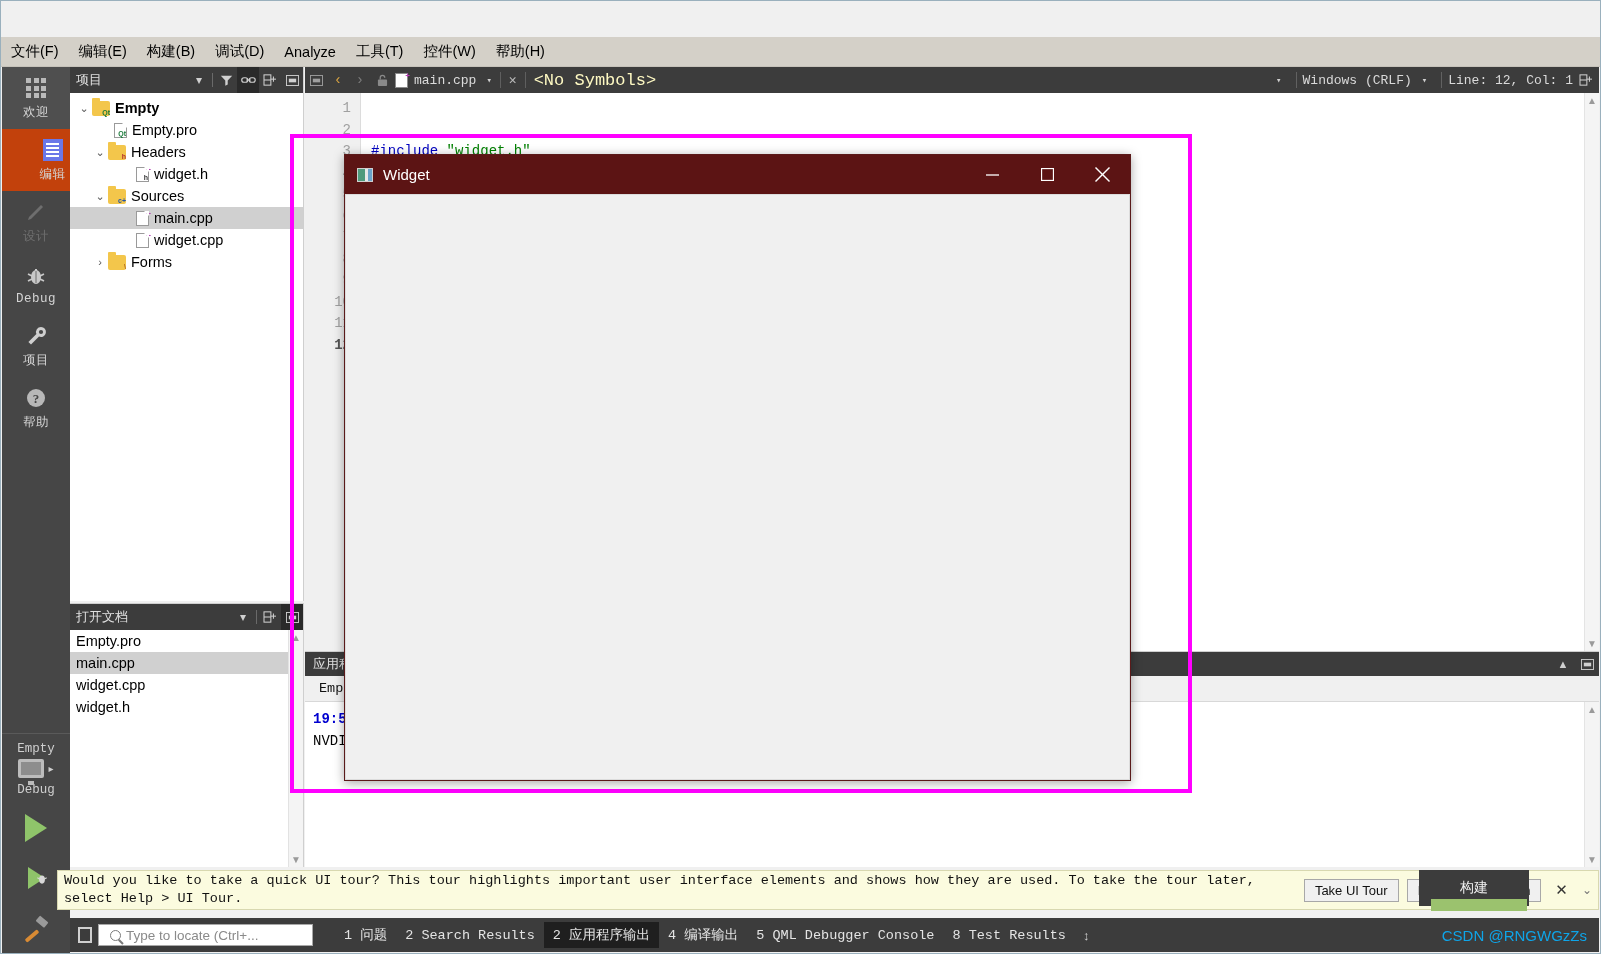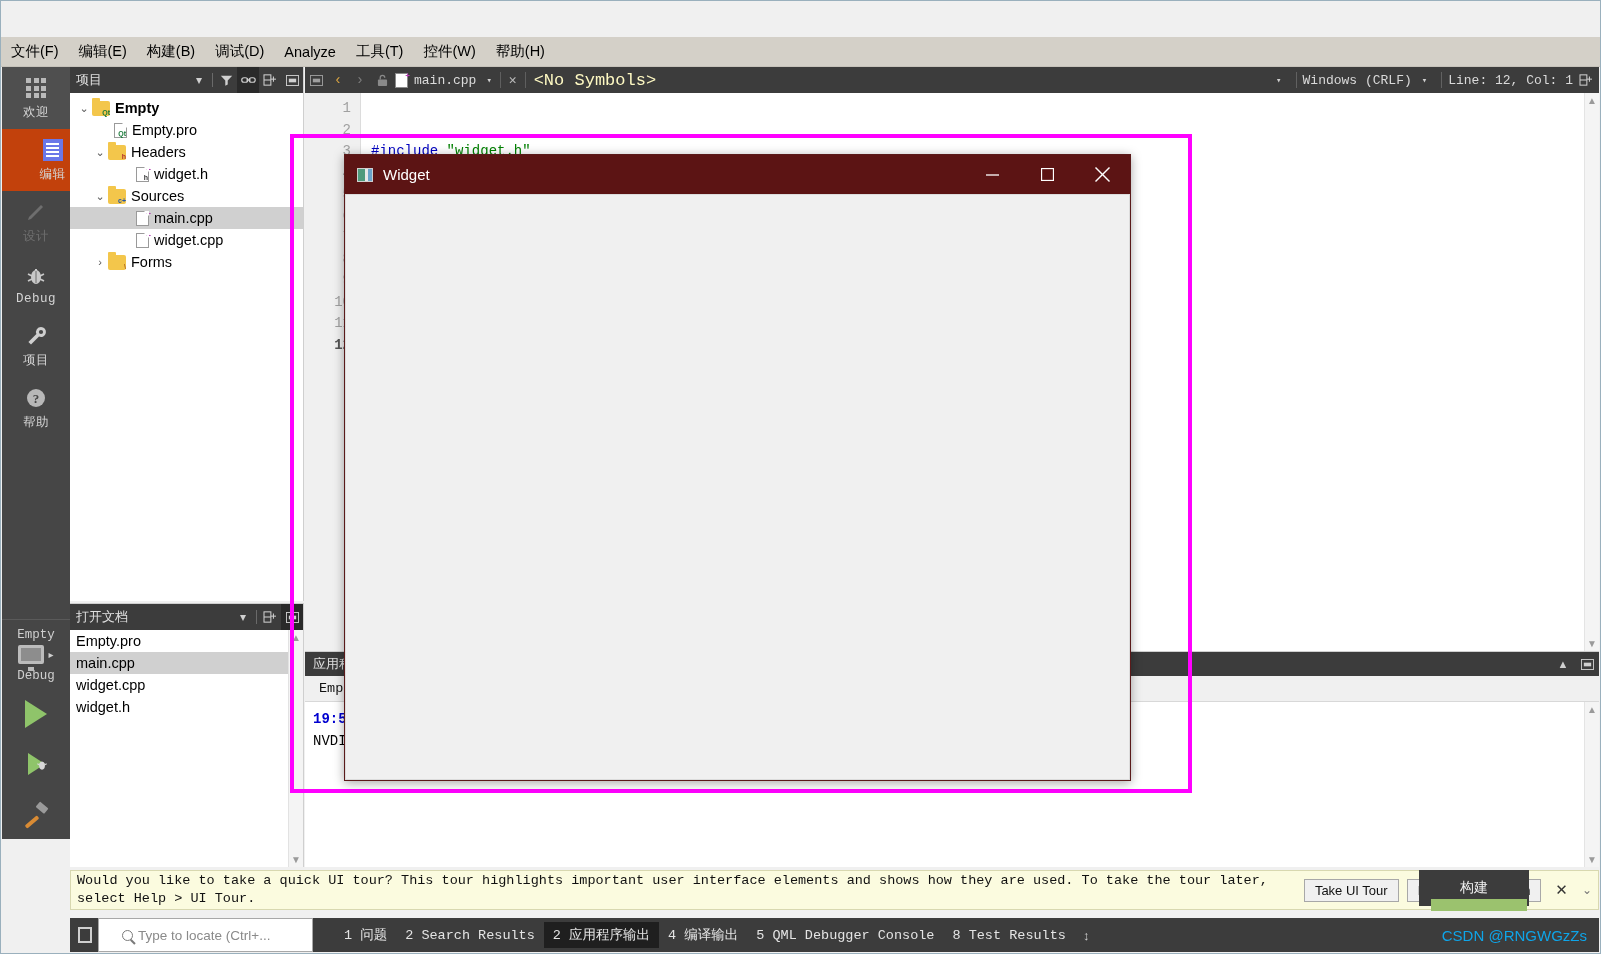--- a/index.html
+++ b/index.html
@@ -49,21 +49,21 @@
     border-bottom: 1px solid #c6c2ba;
   }
   .menu-item {
     padding: 4px 10px; font-size: 14.5px; color: #000;
     font-family: "Liberation Sans", sans-serif;
     white-space: nowrap;
   }
 
   
   .modebar {
-    position: absolute; left: 1px; top: 66px; width: 68px; height: 772px;
+    position: absolute; left: 1px; top: 66px; width: 68px; height: 886px;
     background: #464646;
     display: flex; flex-direction: column; align-items: center;
   }
   .mode-cell {
     width: 68px; height: 62px;
     display: flex; flex-direction: column; align-items: center; justify-content: center;
     color: #d4d4d4;
   }
   .mode-cell.welcome { background: #4f4f4f; }
   .mode-cell.active { background: #c2410c; padding-left: 33px; }
@@ -210,21 +210,21 @@
   .out-body { position:absolute; left:0; right:15px; top:50px; bottom:0; background:#fff; padding: 6px 0 0 8px; }
   .out-line { font-family:"Liberation Mono", monospace; font-size:14px; line-height:22px; white-space:pre; }
   .out-line.blue { color:#0000d0; font-weight:bold; }
   .out-sb {
     position:absolute; right:0; top:50px; bottom:0; width:15px; background:#f4f4f4; border-left:1px solid #e4e4e4;
     display:flex; flex-direction:column; align-items:center; justify-content:space-between;
   }
 
   
   .tourbar {
-    position:absolute; left:69px; top:869px; right:1px; height: 40px;
+    position:absolute; left:56px; top:869px; right:1px; height: 40px;
     background:#fbfbdf; border:1px solid #d8d8b0;
     display:flex; align-items:center; padding-left: 6px;
   }
   .tour-text {
     font-family:"Liberation Mono", monospace; font-size:13.5px; color:#111; line-height:18px;
     white-space: pre-line;
   }
   .tour-btns { margin-left:auto; display:flex; align-items:center; gap:8px; padding-right:6px; }
   .tour-btn {
     background:#f0f0f0; border:1px solid #a8a8a8; padding:3px 10px;
@@ -244,22 +244,22 @@
   }
   .progress-bar { height:12px; background:#9bc26e; width: 100%; }
 
   
   .statusbar {
     position:absolute; left:69px; bottom:1px; right:1px; height: 34px;
     background:#3c3c3c; display:flex; align-items:center; color:#e0e0e0;
   }
   .sb-sq { width:14px;height:16px;border:2px solid #cfcfcf;margin-left:8px;margin-right:6px; }
   .locate {
-    width: 215px; height: 34px; background:#ffffff; border:1px solid #a8a8a8;
-    display:flex; align-items:center; padding-left:23px; color:#8a8a8a; font-size:13.5px;
+    width: 215px; height: 22px; background:#ffffff; border:1px solid #a8a8a8;
+    display:flex; align-items:center; padding-left:11px; color:#8a8a8a; font-size:13.5px;
   }
   .mag {
     width:11px;height:11px;border:1.6px solid #7a7a7a;border-radius:50%;position:relative;margin-right:5px;flex:none;
   }
   .mag::after { content:''; position:absolute; right:-4px; bottom:-3px; width:6px;height:1.6px;background:#7a7a7a;transform:rotate(45deg); }
   .sb-tabs { display:flex; align-items:center; margin-left: 22px; gap: 0; }
   .sb-tab {
     font-family:"Liberation Mono", monospace; font-size:13.5px; color:#e4e4e4;
     padding: 4px 9px; white-space:nowrap;
   }

